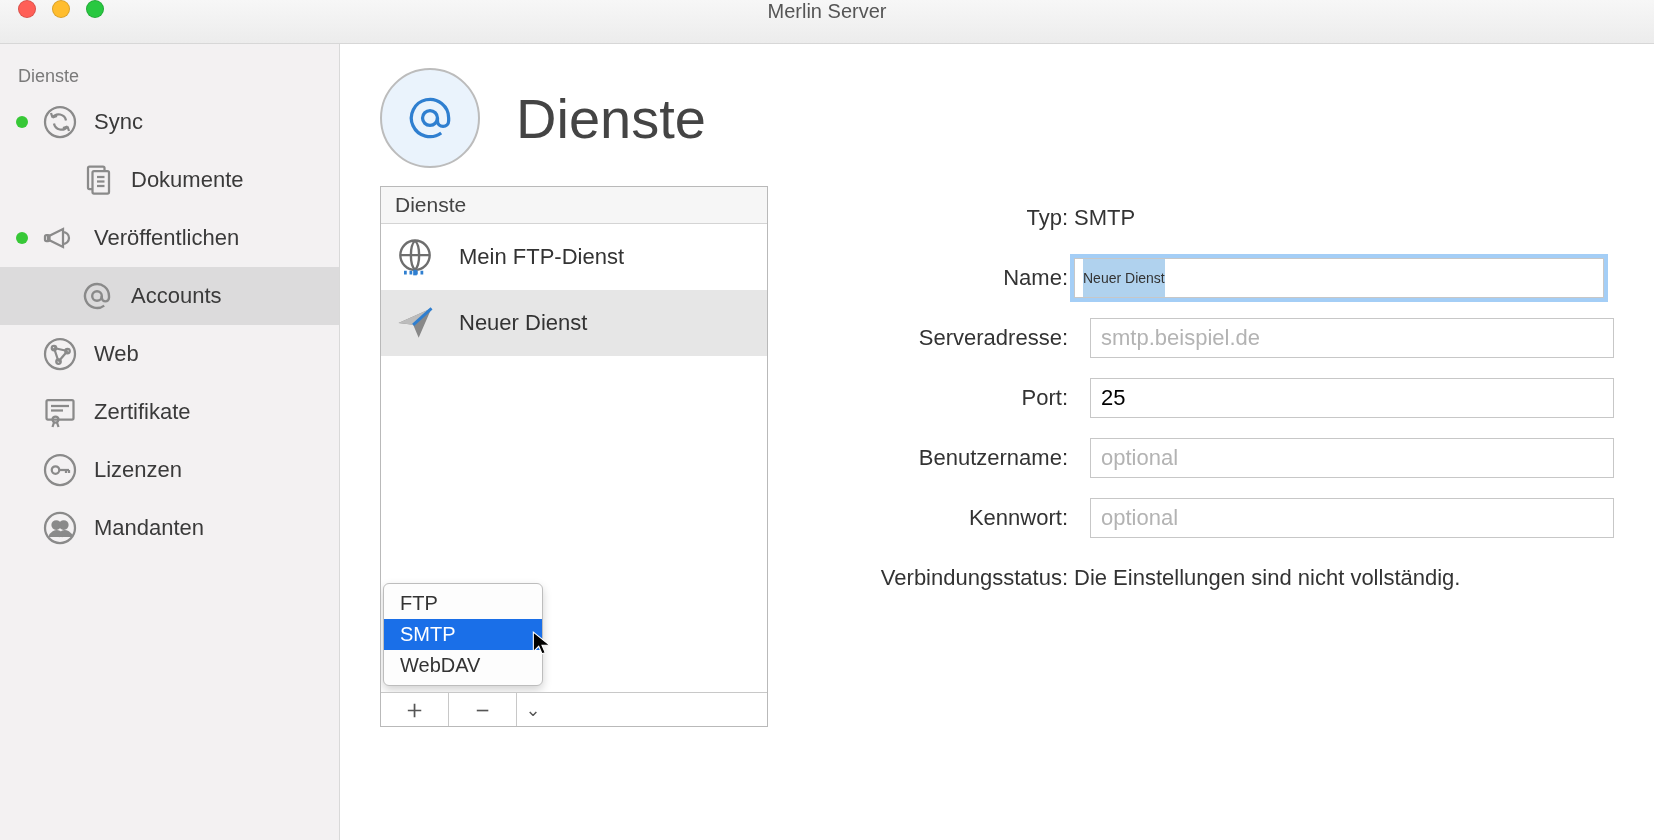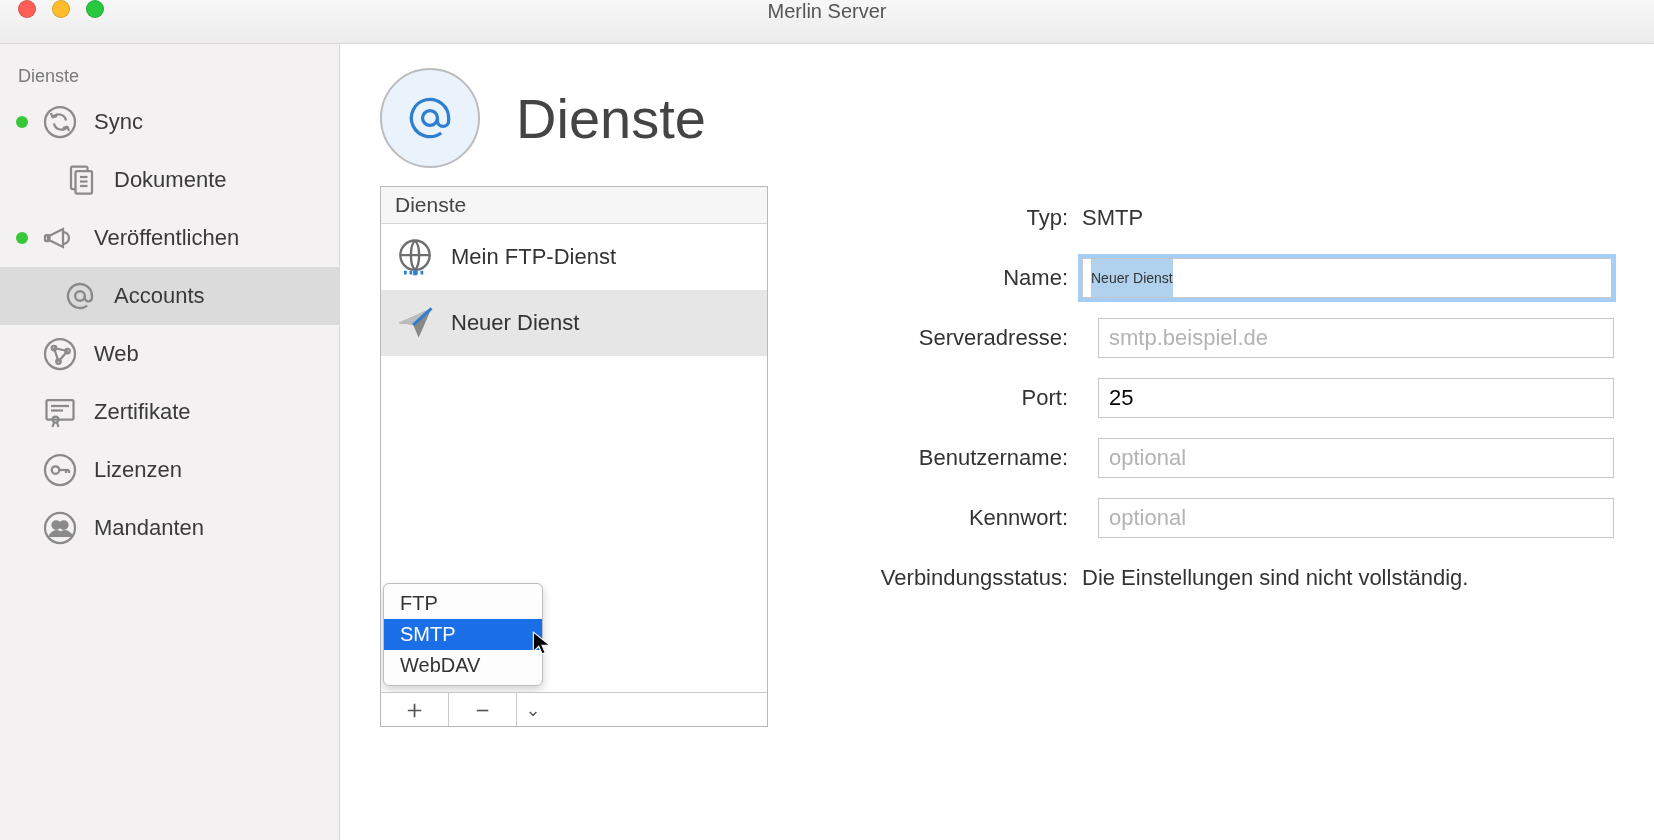--- a/index.html
+++ b/index.html
@@ -57,21 +57,21 @@
   .sb-item, .sb-subitem {
     display:flex;
     align-items:center;
     gap: 14px;
     font-size: 22px;
     color: #3a3a3a;
     height: 58px;
     padding-left: 40px;
     cursor: pointer;
   }
-  .sb-subitem { padding-left: 60px; }
+  .sb-subitem { padding-left: 77px; }
   .sb-item.selected, .sb-subitem.selected { background:#dcdbdc; }
   .status-dot {
     width: 12px; height: 12px; border-radius:50%;
     background:#37c837;
     position:absolute; margin-left:-24px;
   }
   .sb-icon {
     width: 40px; height: 40px;
     display:flex; align-items:center; justify-content:center;
   }
@@ -122,21 +122,21 @@
     background: #f6f6f6;
   }
   .service-list {
     height: 468px;
     overflow:auto;
     position: relative;
   }
   .service-item {
     display:flex;
     align-items:center;
-    gap:12px;
+    gap:20px;
     padding: 10px 10px;
     font-size: 22px;
     height: 66px;
   }
   .service-item.selected { background:#e6e6e6; }
   .service-icon { width:48px; height:48px; display:flex; align-items:center; justify-content:center; }
   .service-icon svg { width:44px; height:44px; }
 
   .service-toolbar {
     height: 34px;
@@ -183,21 +183,21 @@
   }
 
   
   .form {
     flex:1;
     padding-top: 2px;
   }
   .form-row {
     display:flex;
     align-items: center;
-    gap: 14px;
+    gap: 6px;
     min-height: 60px;
   }
   .form-label {
     width: 250px;
     text-align: right;
     font-size: 22px;
     color: #333;
   }
   .form-value {
     font-size: 22px;

